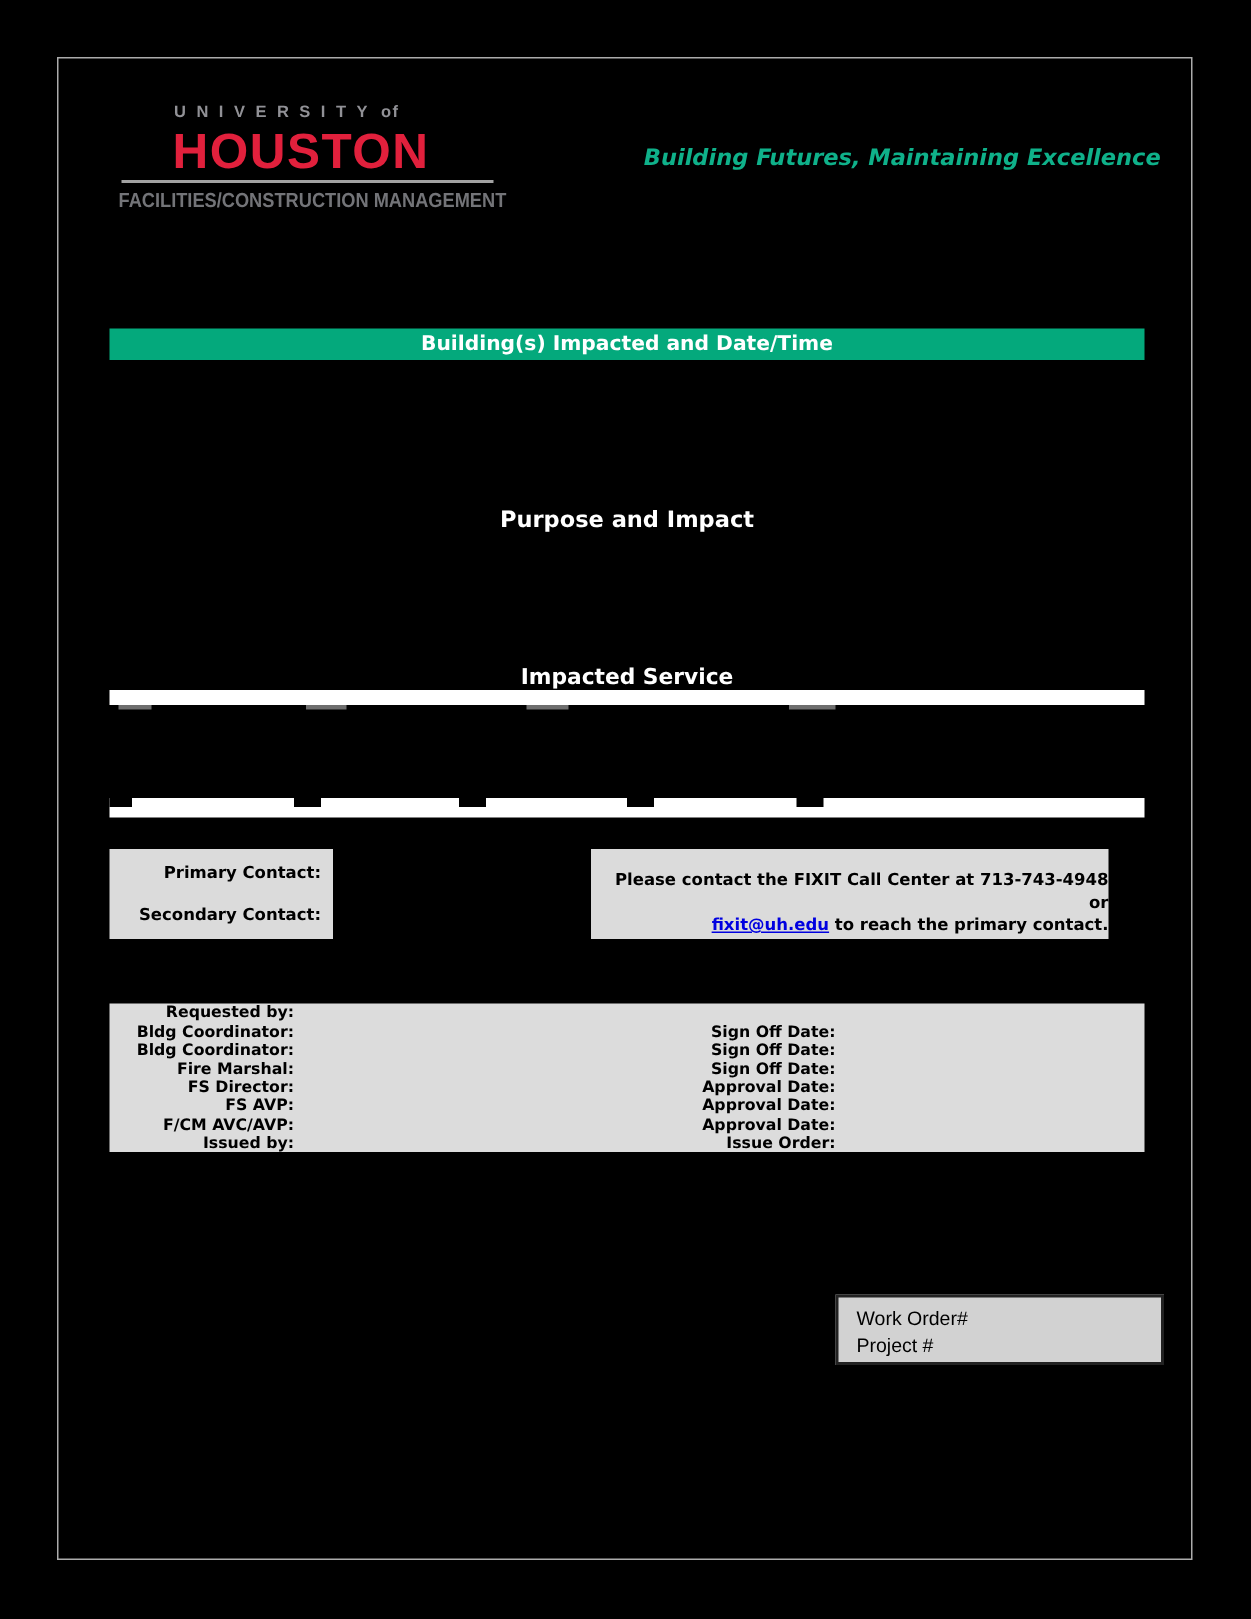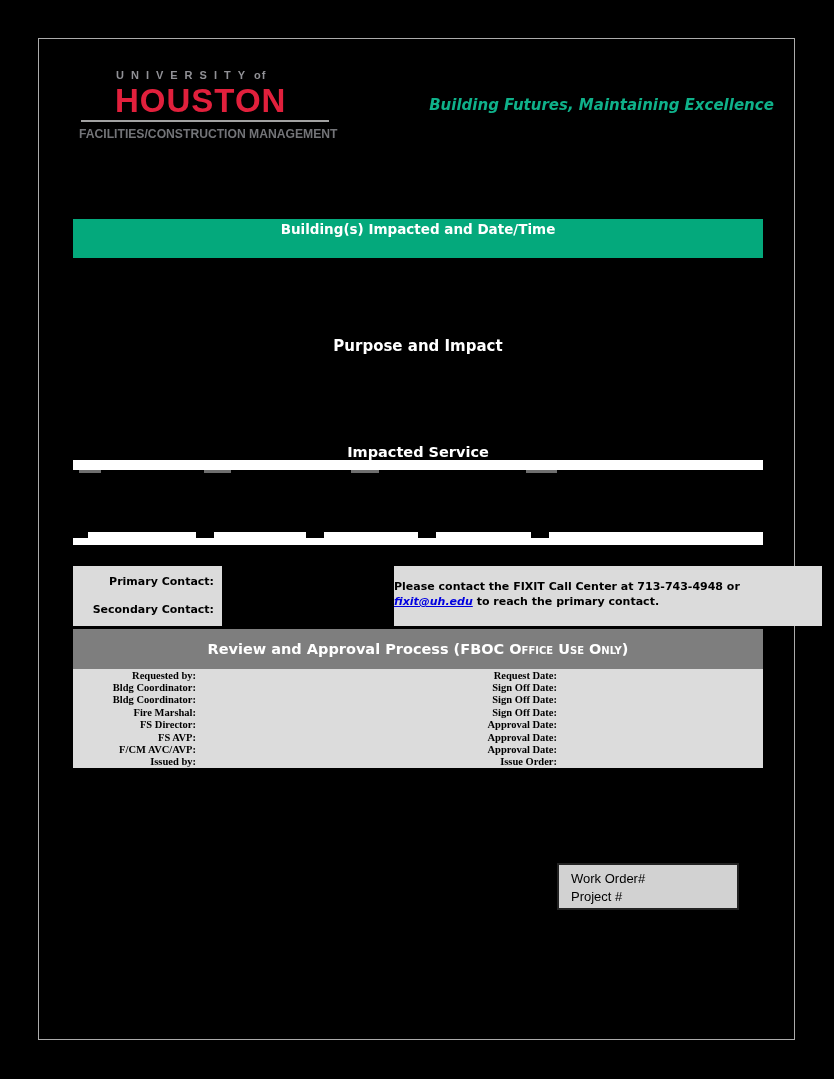--- a/index.html
+++ b/index.html
@@ -20,21 +20,21 @@
   .logo-rule { position:absolute; left:42px; top:81px; width:248px; height:2px; background:#a2a2a2; }
   .logo-dept { position:absolute; left:40px; top:87px; color:#737478;
           font-size:13.5px; font-weight:bold; letter-spacing:0;
           font-family:"Liberation Sans", sans-serif; white-space:nowrap;
           transform:scaleX(0.9); transform-origin:left center; }
 
   .tagline { position:absolute; left:380px; top:57px; width:365px; text-align:center;
           color:#0FB18A; font-size:15px; font-weight:bold; font-style:italic; white-space:nowrap; }
 
   
-  .green-bar { position:absolute; left:34px; top:180px; width:690px; height:39px;
+  .green-bar { position:absolute; left:34px; top:180px; width:690px; height:21px;
           background:#04A97C; color:#fff; font-size:13.5px; font-weight:bold;
           text-align:center; line-height:21px; }
   .heading { position:absolute; left:34px; width:690px; text-align:center;
           color:#fff; font-weight:bold; }
   .h-purpose  { top:298px; font-size:15px; }
   .h-service  { top:405px; font-size:14.5px; }
   .h-contact  { top:508px; font-size:14px; }
 
   
   .strip1 { position:absolute; left:34px; top:421px; width:690px; height:10px; background:#fff; }
@@ -51,39 +51,39 @@
   .n3 { left:233px; width:18px; }
   .n4 { left:345px; width:18px; }
   .n5 { left:458px; width:18px; }
 
   
   .contact-left { position:absolute; left:34px; top:527px; width:149px; height:60px;
           background:#DBDBDB; }
   .contact-label { position:absolute; right:8px; color:#000; font-size:11px; font-weight:bold; white-space:nowrap; }
   .cl1 { top:9px;margin-left:26px; } .cl2 { top:37px; }
   .contact-input { position:absolute; left:183px; top:527px; width:172px; height:60px; background:#000; }
-  .contact-right { position:absolute; left:355px; top:527px; width:428px; height:60px;
+  .contact-right { position:absolute; left:355px; top:527px; width:345px; height:60px;
           background:#DBDBDB; color:#000; font-size:11px; font-weight:bold;
-          text-align:left; padding-top:13px; line-height:15px; }
-  .fixit-link { color:#0000E0; text-decoration:underline; cursor:pointer;font-style:italic; }
+          text-align:right; padding-top:13px; line-height:15px; }
+  .fixit-link { color:#0000E0; text-decoration:underline; cursor:pointer; }
 
   
   .review-bar { position:absolute; left:34px; top:590px; width:690px; height:40px;
           background:#7E7E7E; color:#fff; font-size:14.5px; font-weight:bold;
           text-align:center; line-height:40px; }
   .sc { font-variant:small-caps; }
 
   .approval-table { position:absolute; left:34px; top:630px; width:690px; height:99px;
           background:#DCDCDC; display:flex; flex-direction:column; }
-  .a-row { flex:1; display:flex; align-items:center;font-family:Liberation Serif, serif; }
+  .a-row { flex:1; display:flex; align-items:flex-end; }
   .a-left  { width:123px; text-align:right; font-size:10.5px; font-weight:bold; color:#000; white-space:nowrap; }
   .a-right { width:361px; text-align:right; font-size:10.5px; font-weight:bold; color:#000; white-space:nowrap; }
 
   
-  .work-order { position:absolute; left:518px; top:824px; width:182px; height:47px;
+  .work-order { position:absolute; left:518px; top:824px; width:219px; height:47px;
           background:#D2D2D2; border:2px solid #222;
           font-family:"Liberation Sans", sans-serif; font-size:13px; color:#000;
           padding:5px 0 0 12px; line-height:18px; }
 </style>
 </head>
 <body>
 
 <div class="page">
 
   <div>
@@ -118,26 +118,24 @@
   <div class="contact-left">
     <div class="contact-label cl1">Primary Contact:</div>
     <div class="contact-label cl2">Secondary Contact:</div>
   </div>
   <div class="contact-input"></div>
   <div class="contact-right">
     <span>Please contact the FIXIT Call Center at 713-743-4948 or</span><br>
     <span class="fixit-link">fixit@uh.edu</span><span> to reach the primary contact.</span>
   </div>
 
-  <div class="review-bar"><span>Review and Approval Process (FBOC </span><span class="sc">Office Use Only</span><span>)</span></div>
 
   <div class="approval-table">
     <div class="a-row">
         <div class="a-left">Requested by:</div>
-        <div class="a-right">Request Date:</div>
       </div>
     <div class="a-row">
         <div class="a-left">Bldg Coordinator:</div>
         <div class="a-right">Sign Off Date:</div>
       </div>
     <div class="a-row">
         <div class="a-left">Bldg Coordinator:</div>
         <div class="a-right">Sign Off Date:</div>
       </div>
     <div class="a-row">

